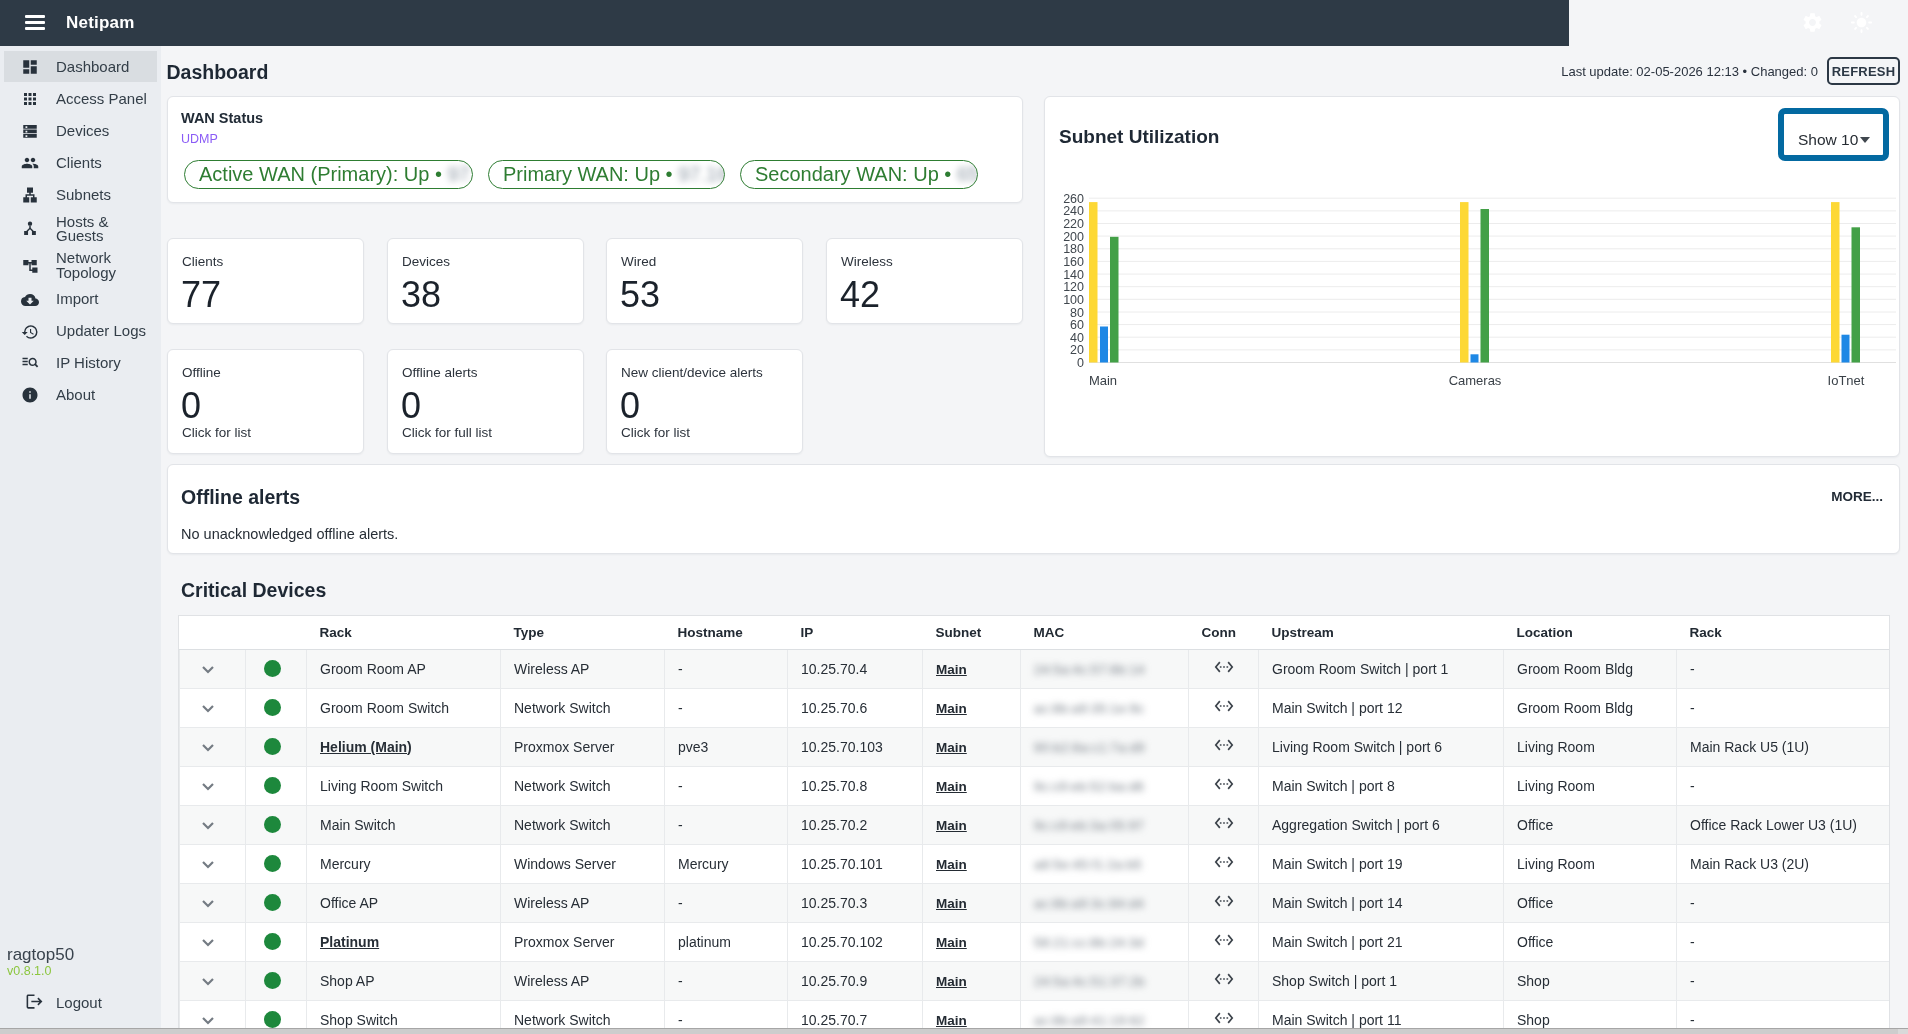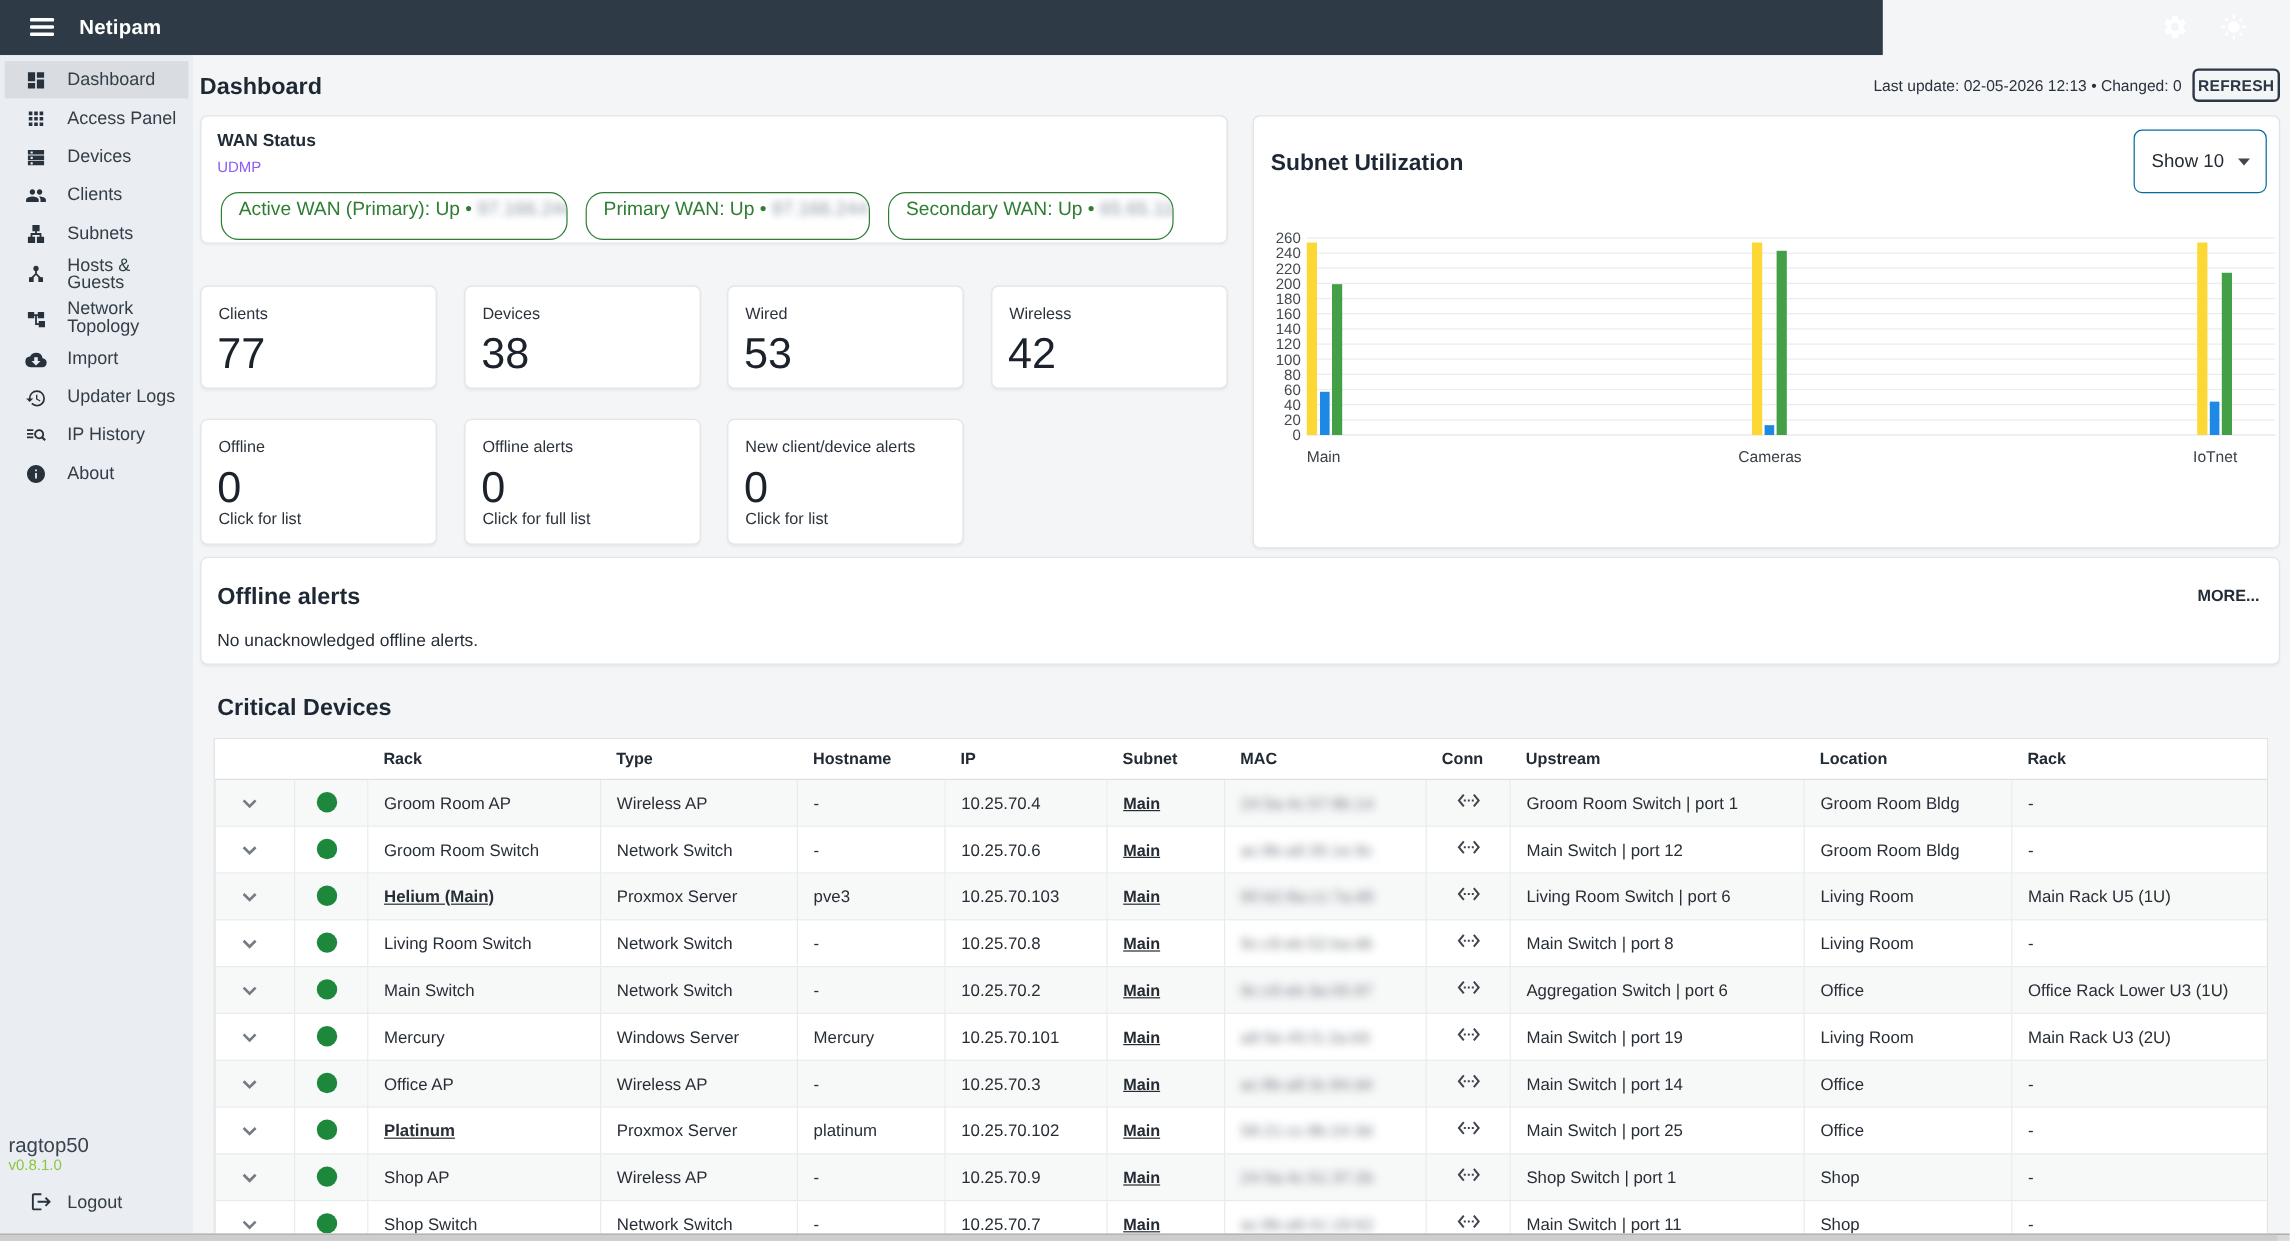--- a/index.html
+++ b/index.html
@@ -16,21 +16,21 @@
 .nav-item.sel { background:#d9dde1; left:4px; width:153px; }
 .nav-ico { position:absolute; left:21px; width:18px; height:18px; fill:#28323c; }
 .nav-lab { position:absolute; left:56px; font-size:15px; color:#333e48; line-height:14.5px; }
 
 #main { position:absolute; left:161px; top:46px; width:1747px; height:982px; background:#f4f5f7; overflow:hidden; }
 .card { position:absolute; background:#fff; border:1px solid #e2e4e8; border-radius:6px; box-shadow:0 1px 2px rgba(25,35,50,.05); }
 h1.page { position:absolute; left:166.5px; top:61px; font-size:19.5px; font-weight:bold; color:#1e2834; }
 .meta { position:absolute; top:64px; right:90px; font-size:13px; color:#2a323e; }
 #refreshbtn { position:absolute; left:1827px; top:57px; width:73px; height:28px; border:2px solid #2c3845; border-radius:5px; font-size:13px; font-weight:bold; color:#2c3845; text-align:center; line-height:25px; letter-spacing:.2px; }
 
-.pill { position:absolute; top:160px; height:40px; border:1px solid #2e7d32; border-radius:15px; color:#2e7d32; font-size:16px; line-height:27px; white-space:nowrap; overflow:hidden; }
+.pill { position:absolute; top:160px; height:29px; border:1px solid #2e7d32; border-radius:15px; color:#2e7d32; font-size:20px; line-height:27px; white-space:nowrap; overflow:hidden; }
 .blur { filter:blur(3px); color:#8e99a5; display:inline-block; overflow:hidden; vertical-align:top; }
 
 .stat-lab { position:absolute; left:14px; top:15px; font-size:13.5px; color:#2c333c; }
 .stat-num { position:absolute; left:13px; top:35px; font-size:36px; color:#1b222b; }
 .stat-click { position:absolute; left:14px; bottom:13px; font-size:13.5px; color:#2c333c; }
 
 #ctable { width:1712px; border-collapse:collapse; table-layout:fixed; background:#fff; font-size:14px; color:#272e36; }
 #ctable th { height:33px; font-size:13.5px; font-weight:bold; text-align:left; padding:0 0 0 13px; border-bottom:1px solid #dcdfe2; background:#fff; color:#222a33; }
 #ctable td { height:39px; border:1px solid #e8eaec; padding:0 0 0 13px; overflow:hidden; white-space:nowrap; }
 #ctable tr.odd td { background:#f7f8f8; }
@@ -176,21 +176,21 @@
     <div class="stat-click">Click for full list</div>
 </div>
 <div class="card" style="left:606px; top:349px; width:197px; height:105px;">
   <div class="stat-lab">New client/device alerts</div>
     <div class="stat-num">0</div>
     <div class="stat-click">Click for list</div>
 </div>
 
 <div class="card" style="left:1044px; top:96px; width:856px; height:361px;">
   <div style="position:absolute; left:14px; top:28.5px; font-size:19px; font-weight:bold; color:#1e2834;">Subnet Utilization</div>
-  <div style="position:absolute; left:733px; top:11px; width:111px; height:53px; border:1px solid #0369a1; border-radius:7px;">
+  <div style="position:absolute; left:733px; top:11px; width:111px; height:53px; border:6px solid #0369a1; border-radius:7px;">
     <span style="position:absolute; left:14px; top:17px; font-size:15.5px; color:#262c33;">Show 10</span>
     <span style="position:absolute; right:13px; top:23px; width:0; height:0; border-left:5.5px solid transparent; border-right:5.5px solid transparent; border-top:6px solid #40474e;"></span>
   </div>
   <svg style="position:absolute; left:6px; top:89px;" width="846" height="215" viewBox="0 0 846 215">
     <g stroke="#ececec" stroke-width="1">
       <line x1="38" y1="12.2" x2="845" y2="12.2"></line>
         <line x1="38" y1="24.9" x2="845" y2="24.9"></line>
       <line x1="38" y1="37.5" x2="845" y2="37.5"></line>
         <line x1="38" y1="50.1" x2="845" y2="50.1"></line>
       <line x1="38" y1="62.8" x2="845" y2="62.8"></line>
@@ -410,21 +410,21 @@
           <td class="c"><span class="dot"></span></td>
           <td><span class="namelink">Platinum</span></td>
           <td>Proxmox Server</td>
           <td>platinum</td>
           <td>10.25.70.102</td>
           <td><span class="mainlink">Main</span></td>
           <td><span class="mac">58:21:cc:8b:24:3d</span></td>
           <td class="c"><svg width="20" height="20" viewBox="0 0 24 24">
               <path class="connico" d="M7.77 6.76 6.23 5.48.82 12l5.41 6.52 1.54-1.28L3.42 12l4.35-5.24zM7 13h2v-2H7v2zm10-2h-2v2h2v-2zm-6 2h2v-2h-2v2zm6.77-7.52-1.54 1.28L20.58 12l-4.35 5.24 1.54 1.28L23.18 12l-5.41-6.52z"></path>
             </svg></td>
-          <td>Main Switch | port 25</td>
+          <td>Main Switch | port 21</td>
           <td>Office</td>
           <td>-</td>
         </tr>
 <tr class="odd">
           <td class="c"><svg class="ch" width="14" height="9" viewBox="0 0 14 9">
               <path class="chev" d="M2 2l5 5 5-5"></path>
             </svg></td>
           <td class="c"><span class="dot"></span></td>
           <td>Shop AP</td>
           <td>Wireless AP</td>

